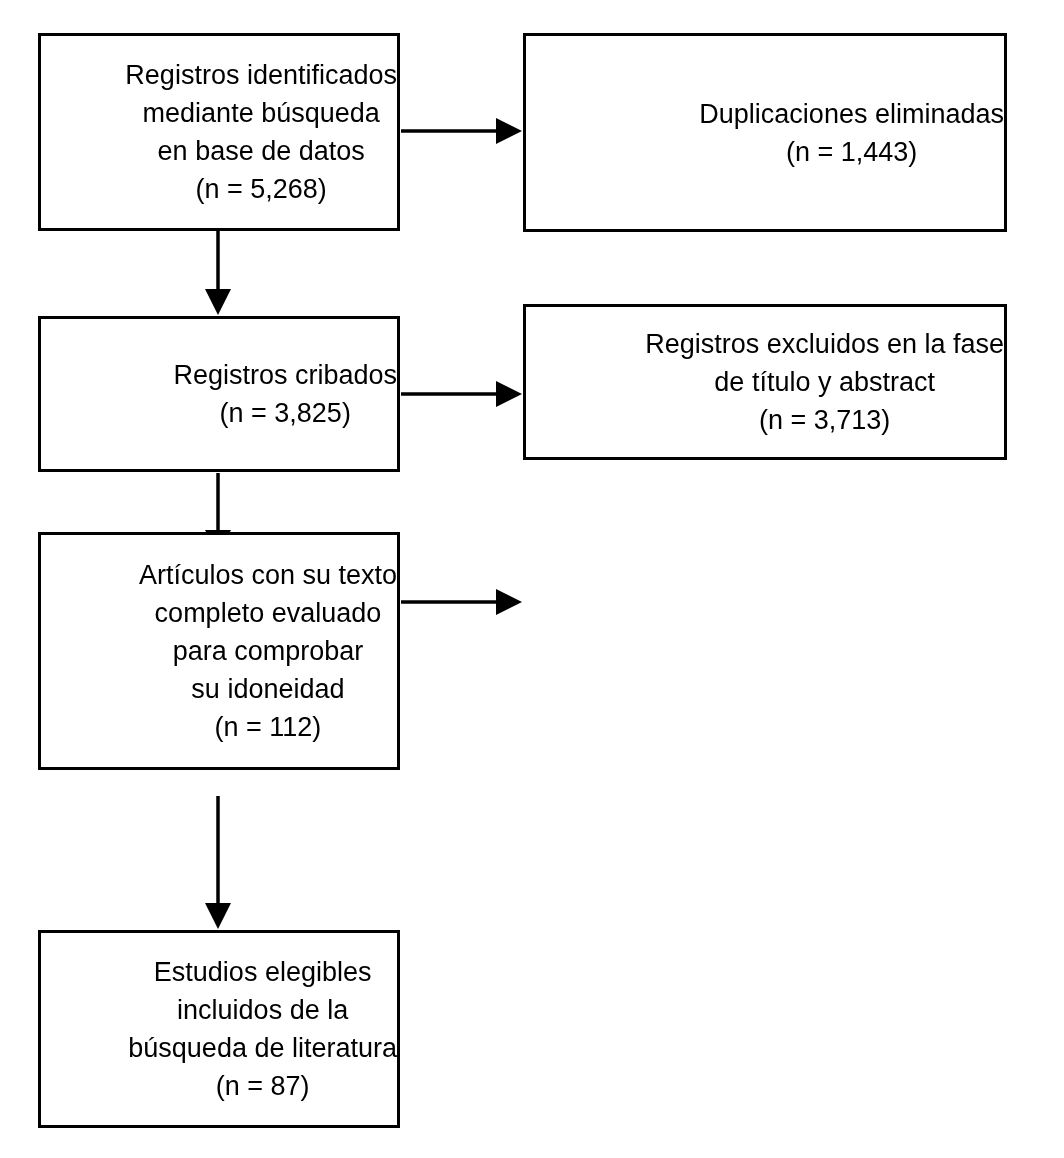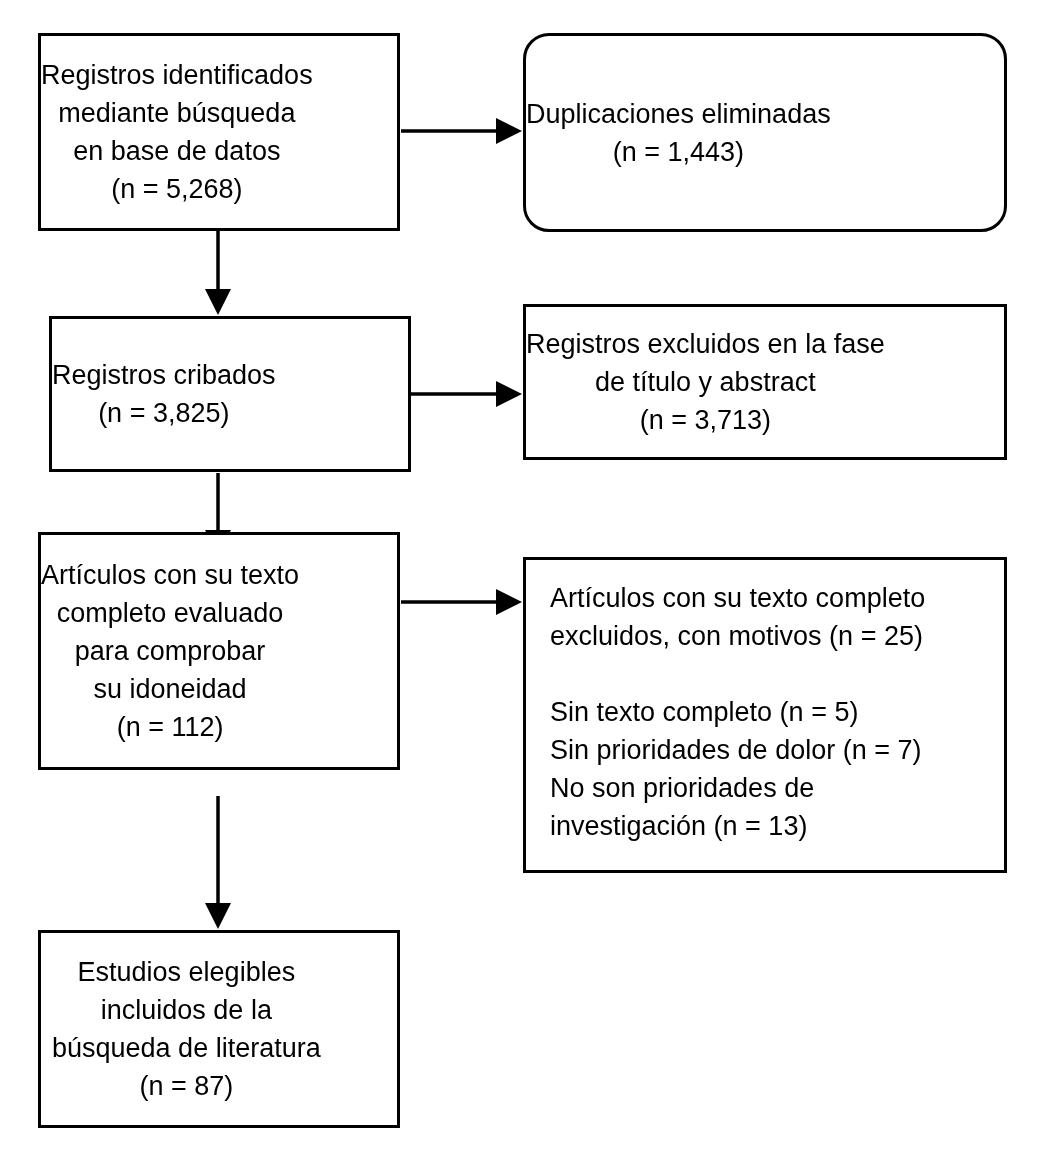--- a/index.html
+++ b/index.html
@@ -30,21 +30,21 @@
     fill: #000000;
     stroke: none;
   }
   .box {
     position: absolute;
     box-sizing: border-box;
     border: 3px solid #000000;
     background: #ffffff;
     display: flex;
     align-items: center;
-    justify-content: flex-start;
+    justify-content: flex-end;
     text-align: center;
   }
   .box .box-text {
     white-space: pre-line;
     font-size: 27px;
     line-height: 38px;
   }
   .col-left  { left: 38px;  width: 362px; }
   .col-right { left: 523px; width: 484px; }
   .align-left {
@@ -92,53 +92,44 @@
     </g>
   </svg>
 
   <div class="box col-left" style="top:33px; height:198px;">
     <div class="box-text">Registros identificados
 mediante búsqueda
 en base de datos
 (n = 5,268)</div>
   </div>
 
-  <div class="box col-right" style="top:33px; height:199px;border-radius:26px;">
+  <div class="box col-right" style="top:33px; height:199px;">
     <div class="box-text">Duplicaciones eliminadas
 (n = 1,443)</div>
   </div>
 
-  <div class="box col-left" style="top:316px; height:156px;margin-left:11px;">
+  <div class="box col-left" style="top:316px; height:156px;">
     <div class="box-text">Registros cribados
 (n = 3,825)</div>
   </div>
 
   <div class="box col-right" style="top:304px; height:156px;">
     <div class="box-text">Registros excluidos en la fase
 de título y abstract
 (n = 3,713)</div>
   </div>
 
   <div class="box col-left" style="top:532px; height:238px;">
     <div class="box-text">Artículos con su texto
 completo evaluado
 para comprobar
 su idoneidad
 (n = 112)</div>
   </div>
 
-  <div class="box col-right align-left" style="top:557px; height:316px;">
-    <div class="box-text">Artículos con su texto completo
-excluidos, con motivos (n = 25)
-
-Sin texto completo (n = 5)
-Sin prioridades de dolor (n = 7)
-No son prioridades de
-investigación (n = 13)</div>
-  </div>
 
   <div class="box col-left" style="top:930px; height:198px;padding-left:11px;">
     <div class="box-text">Estudios elegibles
 incluidos de la
 búsqueda de literatura
 (n = 87)</div>
   </div>
 
 </div>
 

